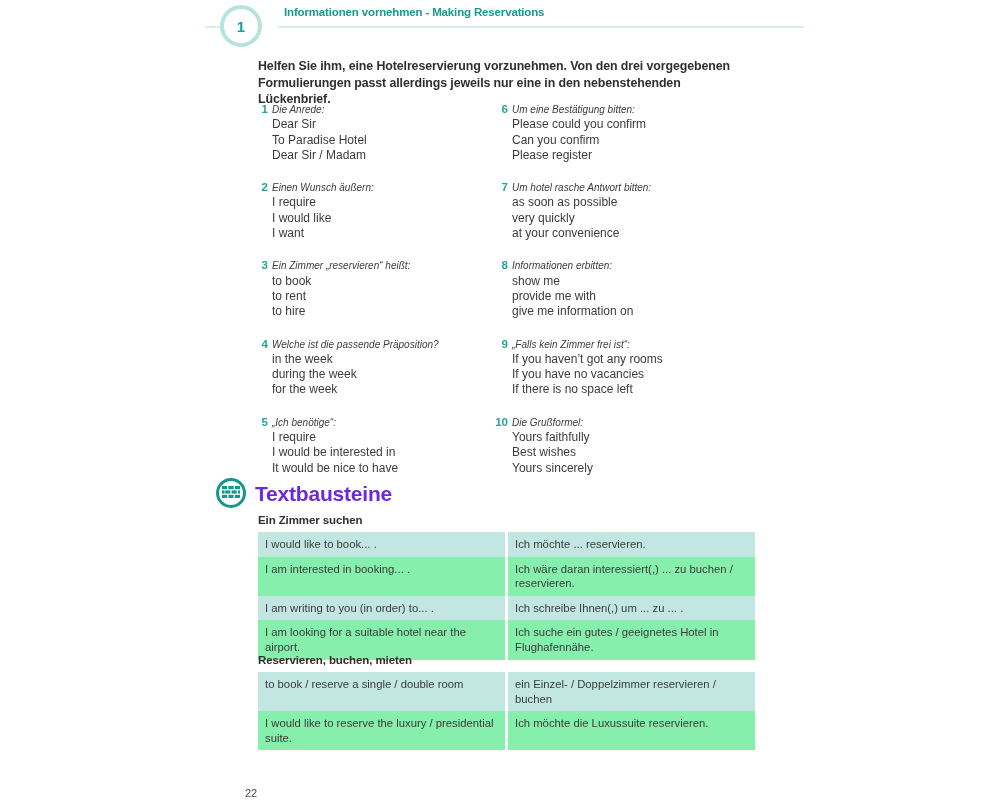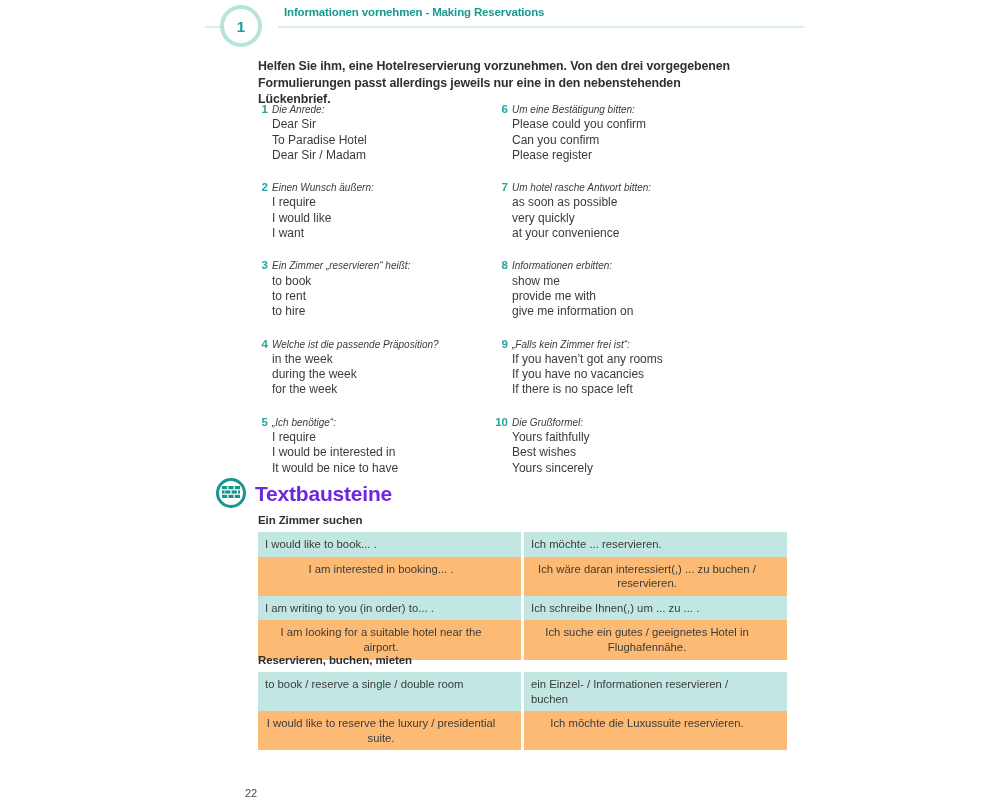--- a/index.html
+++ b/index.html
@@ -179,26 +179,26 @@
     width: 464px;
     border-collapse: separate;
     border-spacing: 0;
     table-layout: fixed;
   }
   .tb-table td {
     vertical-align: top;
     font-size: 11.3px;
     line-height: 14.6px;
     color: #3b3b3b;
-    padding: 5px 24px 5px 7px;
+    padding: 5px 8px 5px 7px;
   }
   .tb-table td.col-en { width: 232px; }
   .tb-table td.col-de { width: 232px; }
   .tb-table tr.shade td { background: #c2e7e2; }
-  .tb-table tr.plain td { background: #fdba74; text-align: center; }
+  .tb-table tr.plain td { background: #86efac; }
   .tb-table td.col-en { border-right: 3px solid #ffffff; }
 
   
   .page-number {
     position: absolute;
     left: 245px;
     top: 787px;
     font-size: 11px;
     color: #4a4a4a;
   }
@@ -352,21 +352,21 @@
       </tbody>
     </table>
   </div>
 
   <div class="tb-block two">
     <div class="tb-subhead">Reservieren, buchen, mieten</div>
     <table class="tb-table">
       <tbody>
         <tr class="shade">
           <td class="col-en">to book / reserve a single / double room</td>
-          <td class="col-de">ein Einzel- / Informationen reservieren / buchen</td>
+          <td class="col-de">ein Einzel- / Doppelzimmer reservieren / buchen</td>
         </tr>
         <tr class="plain">
           <td class="col-en">I would like to reserve the luxury / presidential suite.</td>
           <td class="col-de">Ich möchte die Luxussuite reservieren.</td>
         </tr>
       </tbody>
     </table>
   </div>
 
 </div>

